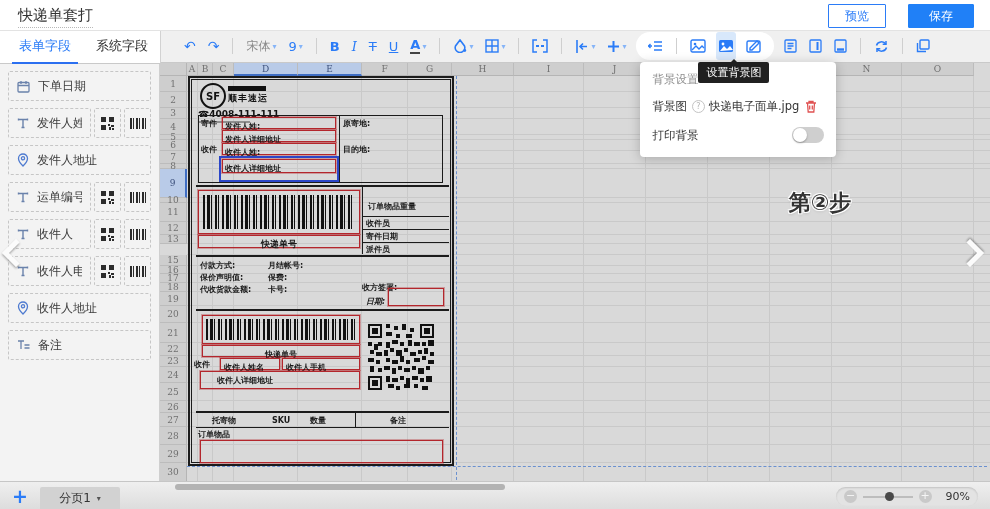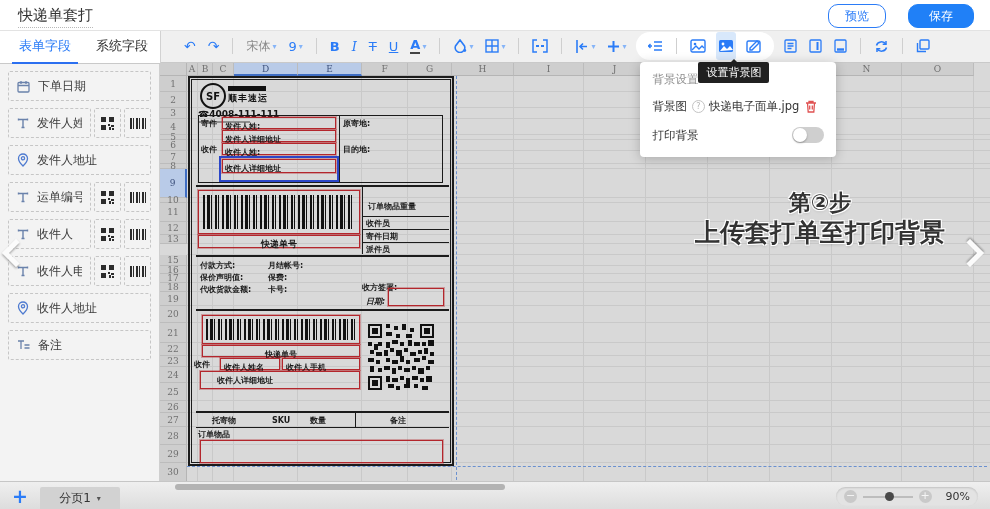--- a/index.html
+++ b/index.html
@@ -2,21 +2,21 @@
 <html><head>
 <meta charset="utf-8">
 <style>
   html,body{margin:0;padding:0;}
   body{font-family:"DejaVu Sans","Liberation Sans",sans-serif;background:#9a9a9a;}
   #app{position:relative;width:990px;height:509px;background:#d9d9d9;overflow:hidden;font-size:12px;color:#333;}
 
   
   .hdr{position:absolute;left:0;top:0;width:990px;height:30px;background:#fff;border-bottom:1px solid #e3e3e3;z-index:30;}
   .hdr-title{position:absolute;left:18px;top:6px;font-size:15px;color:#333;border-bottom:1px dotted #b9b9b9;padding-bottom:2px;}
-  .btn{position:absolute;top:4px;height:22px;line-height:22px;border-radius:10px;font-size:12px;text-align:center;cursor:pointer;}
+  .btn{position:absolute;top:4px;height:22px;line-height:22px;border-radius:1px;font-size:12px;text-align:center;cursor:pointer;}
   .btn-preview{right:104px;width:56px;background:#fff;border:1px solid #2b7cf7;color:#2b7cf7;}
   .btn-save{right:16px;width:64px;background:#2080f7;border:1px solid #2080f7;color:#fff;}
 
   
   .tabsbar{position:absolute;left:0;top:30px;width:160px;height:33px;background:#fff;border-bottom:1px solid #c9c9c9;border-right:1px solid #d2d2d2;z-index:21;}
   .tab{position:absolute;top:0;height:32px;line-height:32px;font-size:13px;cursor:pointer;}
   .tab-active{left:12px;width:66px;text-align:center;color:#2b7cf7;border-bottom:2px solid #2b6ff0;}
   .tab-idle{left:92px;width:60px;text-align:center;color:#333;}
 
   .toolbar{position:absolute;left:160px;top:30px;width:830px;height:33px;background:#f0f0f0;border-bottom:1px solid #c9c9c9;display:flex;align-items:center;padding:0 10px 0 22px;box-sizing:border-box;gap:8px;z-index:20;}
@@ -469,21 +469,20 @@
         <div class="gline" style="left: 27px; top: 381px; height: 1px; width: 803px;"></div>
         <div class="gline" style="left: 27px; top: 399px; height: 1px; width: 803px;"></div>
       </div>
     <div class="corner"></div>
 
     <div class="dash-v" style="left:296px;top:13px;height:414px;"></div>
     <div class="dash-h" style="left:27px;top:403px;width:800px;"></div>
 
     <div class="step">
       <div class="l1">第②步</div>
-      <div class="l2">上传套打单至打印背景</div>
     </div>
 
     <div class="waybill">
       <div class="inner-frame"></div>
 
       <div class="sf-circle">SF</div>
       <div class="sf-bar"></div>
       <div class="sf-name">顺丰速运</div>
       <div class="sf-phone">☎4008-111-111</div>
       <div class="sf-web"></div>

